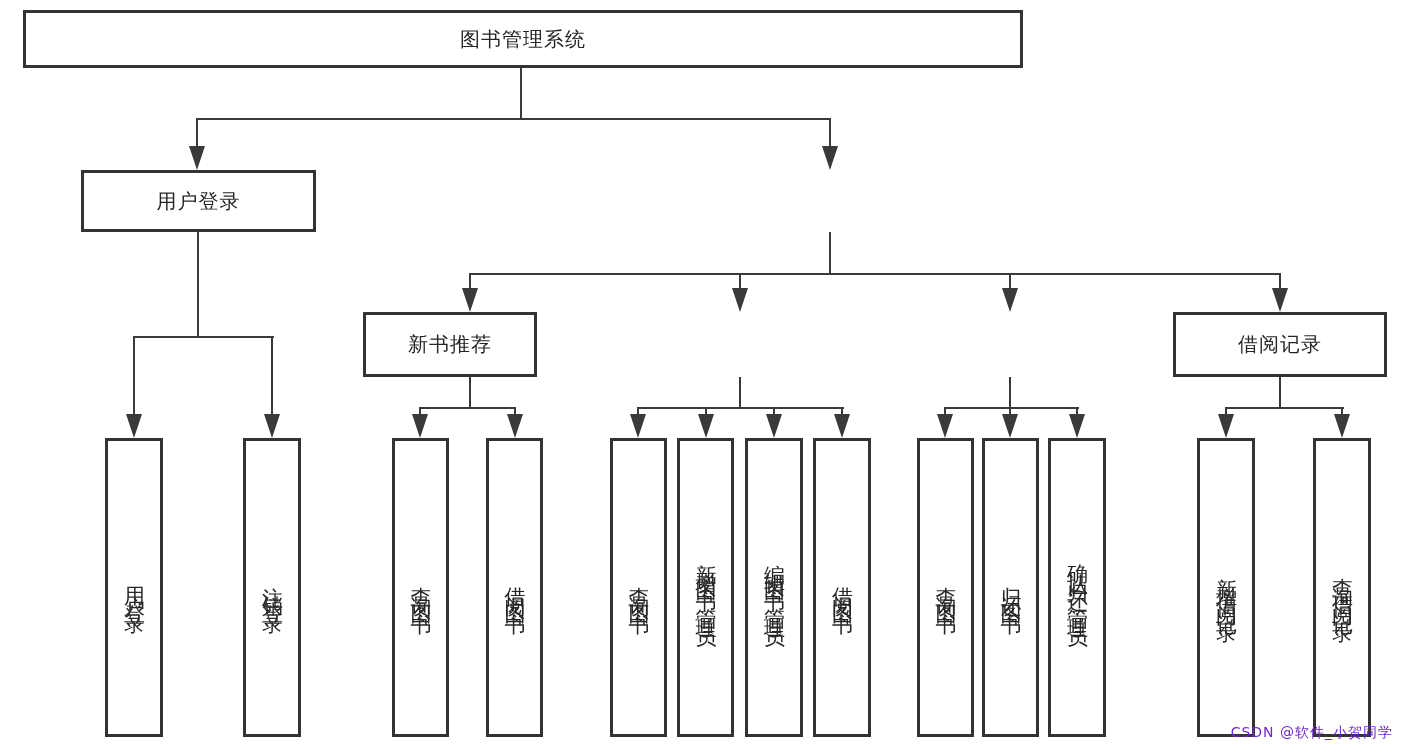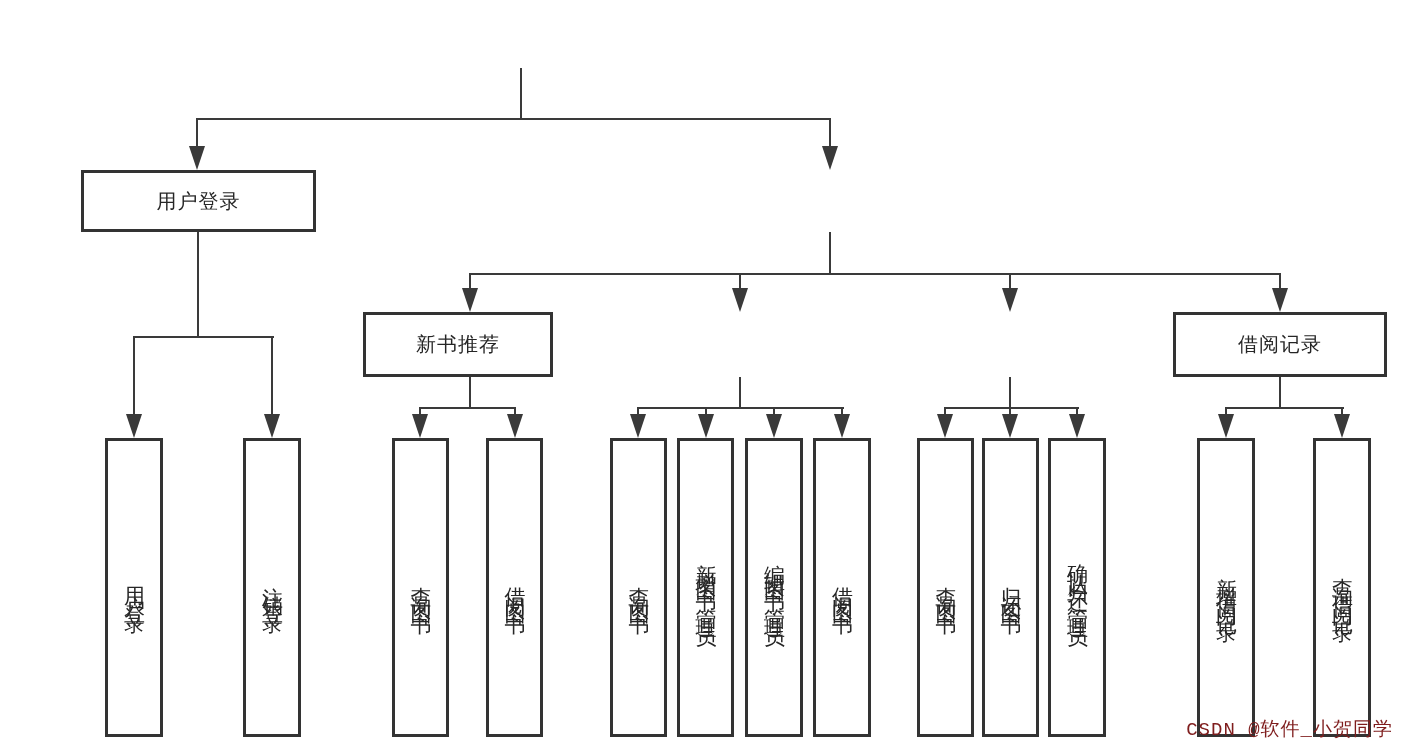--- a/index.html
+++ b/index.html
@@ -17,29 +17,32 @@
     font-size:21px;letter-spacing:9px;line-height:1;color:#262626;
   }
   .hline{position:absolute;height:2px;background:#3a3a3a;}
   .vline{position:absolute;width:2px;background:#3a3a3a;}
   .arr{
     position:absolute;width:0;height:0;
     border-left:8px solid transparent;border-right:8px solid transparent;
     border-top:24px solid #3a3a3a;
   }
   .wm{
-    position:absolute;right:12px;bottom:5px;font-size:19px;color:#7f1d1d;
-    letter-spacing:1px;z-index:5;white-space:nowrap;font-family:Liberation Mono, monospace;
+    position:absolute;right:12px;bottom:5px;font-size:14px;color:#6d28d9;
+    letter-spacing:1px;z-index:5;white-space:nowrap;
   }
 </style>
 </head>
 <body>
 
 <div class="stage">
 
+  <div class="box" style="left:23px;top:10px;width:1000px;height:58px;">
+    <span class="hlabel">图书管理系统</span>
+  </div>
 
   <div class="vline" style="left:520px;top:68px;height:52px;"></div>
   <div class="hline" style="left:196px;top:118px;width:635px;"></div>
   <div class="vline" style="left:196px;top:118px;height:32px;"></div>
   <div class="arr" style="left:189px;top:146px;"></div>
   <div class="vline" style="left:829px;top:118px;height:32px;"></div>
   <div class="arr" style="left:822px;top:146px;"></div>
 
   <div class="box" style="left:81px;top:170px;width:235px;height:62px;">
     <span class="hlabel">用户登录</span>
@@ -63,21 +66,21 @@
   <div class="hline" style="left:469px;top:273px;width:812px;"></div>
   <div class="vline" style="left:469px;top:273px;height:17px;"></div>
   <div class="arr" style="left:462px;top:288px;"></div>
   <div class="vline" style="left:739px;top:273px;height:17px;"></div>
   <div class="arr" style="left:732px;top:288px;"></div>
   <div class="vline" style="left:1009px;top:273px;height:17px;"></div>
   <div class="arr" style="left:1002px;top:288px;"></div>
   <div class="vline" style="left:1279px;top:273px;height:17px;"></div>
   <div class="arr" style="left:1272px;top:288px;"></div>
 
-  <div class="box" style="left:363px;top:312px;width:190px;height:65px;">
+  <div class="box" style="left:363px;top:312px;width:174px;height:65px;">
     <span class="hlabel">新书推荐</span>
   </div>
   <div class="box" style="left:1173px;top:312px;width:214px;height:65px;">
     <span class="hlabel">借阅记录</span>
   </div>
 
   <div class="vline" style="left:469px;top:377px;height:32px;"></div>
   <div class="hline" style="left:419px;top:407px;width:97px;"></div>
   <div class="vline" style="left:419px;top:407px;height:9px;"></div>
   <div class="arr" style="left:412px;top:414px;"></div>

